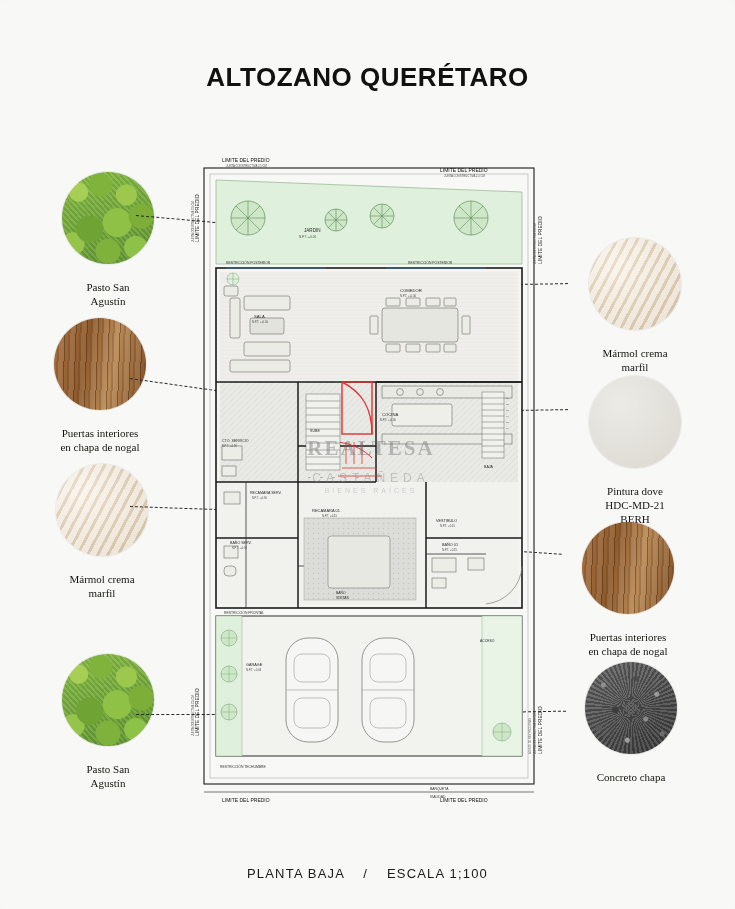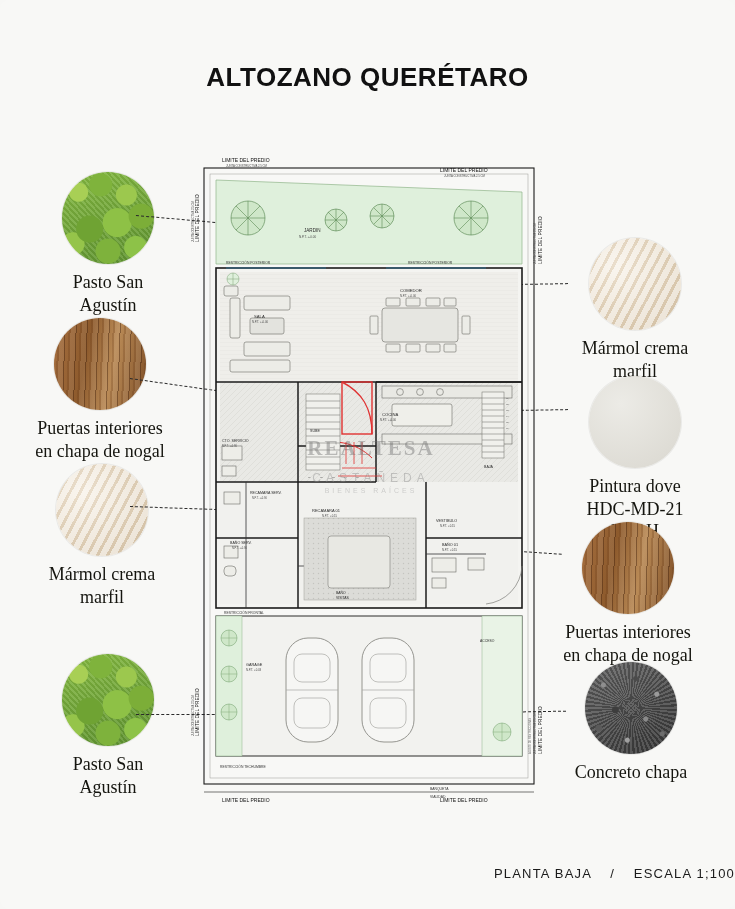--- a/index.html
+++ b/index.html
@@ -24,21 +24,21 @@
     font-family: "Liberation Sans", sans-serif;
     font-weight: bold;
     font-size: 26px;
     letter-spacing: 0.5px;
     color: #111;
   }
   
   .footer {
     position: absolute;
     bottom: 28px; left: 0; width: 735px;
-    text-align: right;
+    text-align: center;
     font-family: "Liberation Sans", sans-serif;
     font-size: 13px;
     letter-spacing: 1.2px;
     color: #1b1b1b;
   }
   .footer .sep { padding: 0 14px; }
 
   
   .swatch {
     position: absolute;
@@ -47,22 +47,22 @@
   }
   .swatch .disc {
     width: 92px; height: 92px;
     border-radius: 50%;
     margin: 0 auto;
     box-shadow: 0 0 0 1px rgba(0,0,0,0.06);
     overflow: hidden;
     position: relative;
   }
   .swatch .cap {
-    margin-top: 7px;
-    font-size: 18px;
+    margin-top: 17px;
+    font-size: 11px;
     line-height: 1.25;
     color: #15150f;
   }
   
   .tex-grass {
     background:
       radial-gradient(circle at 18% 22%, #a8cf55 0 9px, transparent 10px),
       radial-gradient(circle at 42% 14%, #7fb33c 0 11px, transparent 12px),
       radial-gradient(circle at 70% 25%, #9cc84e 0 10px, transparent 11px),
       radial-gradient(circle at 86% 48%, #7cae38 0 12px, transparent 13px),

